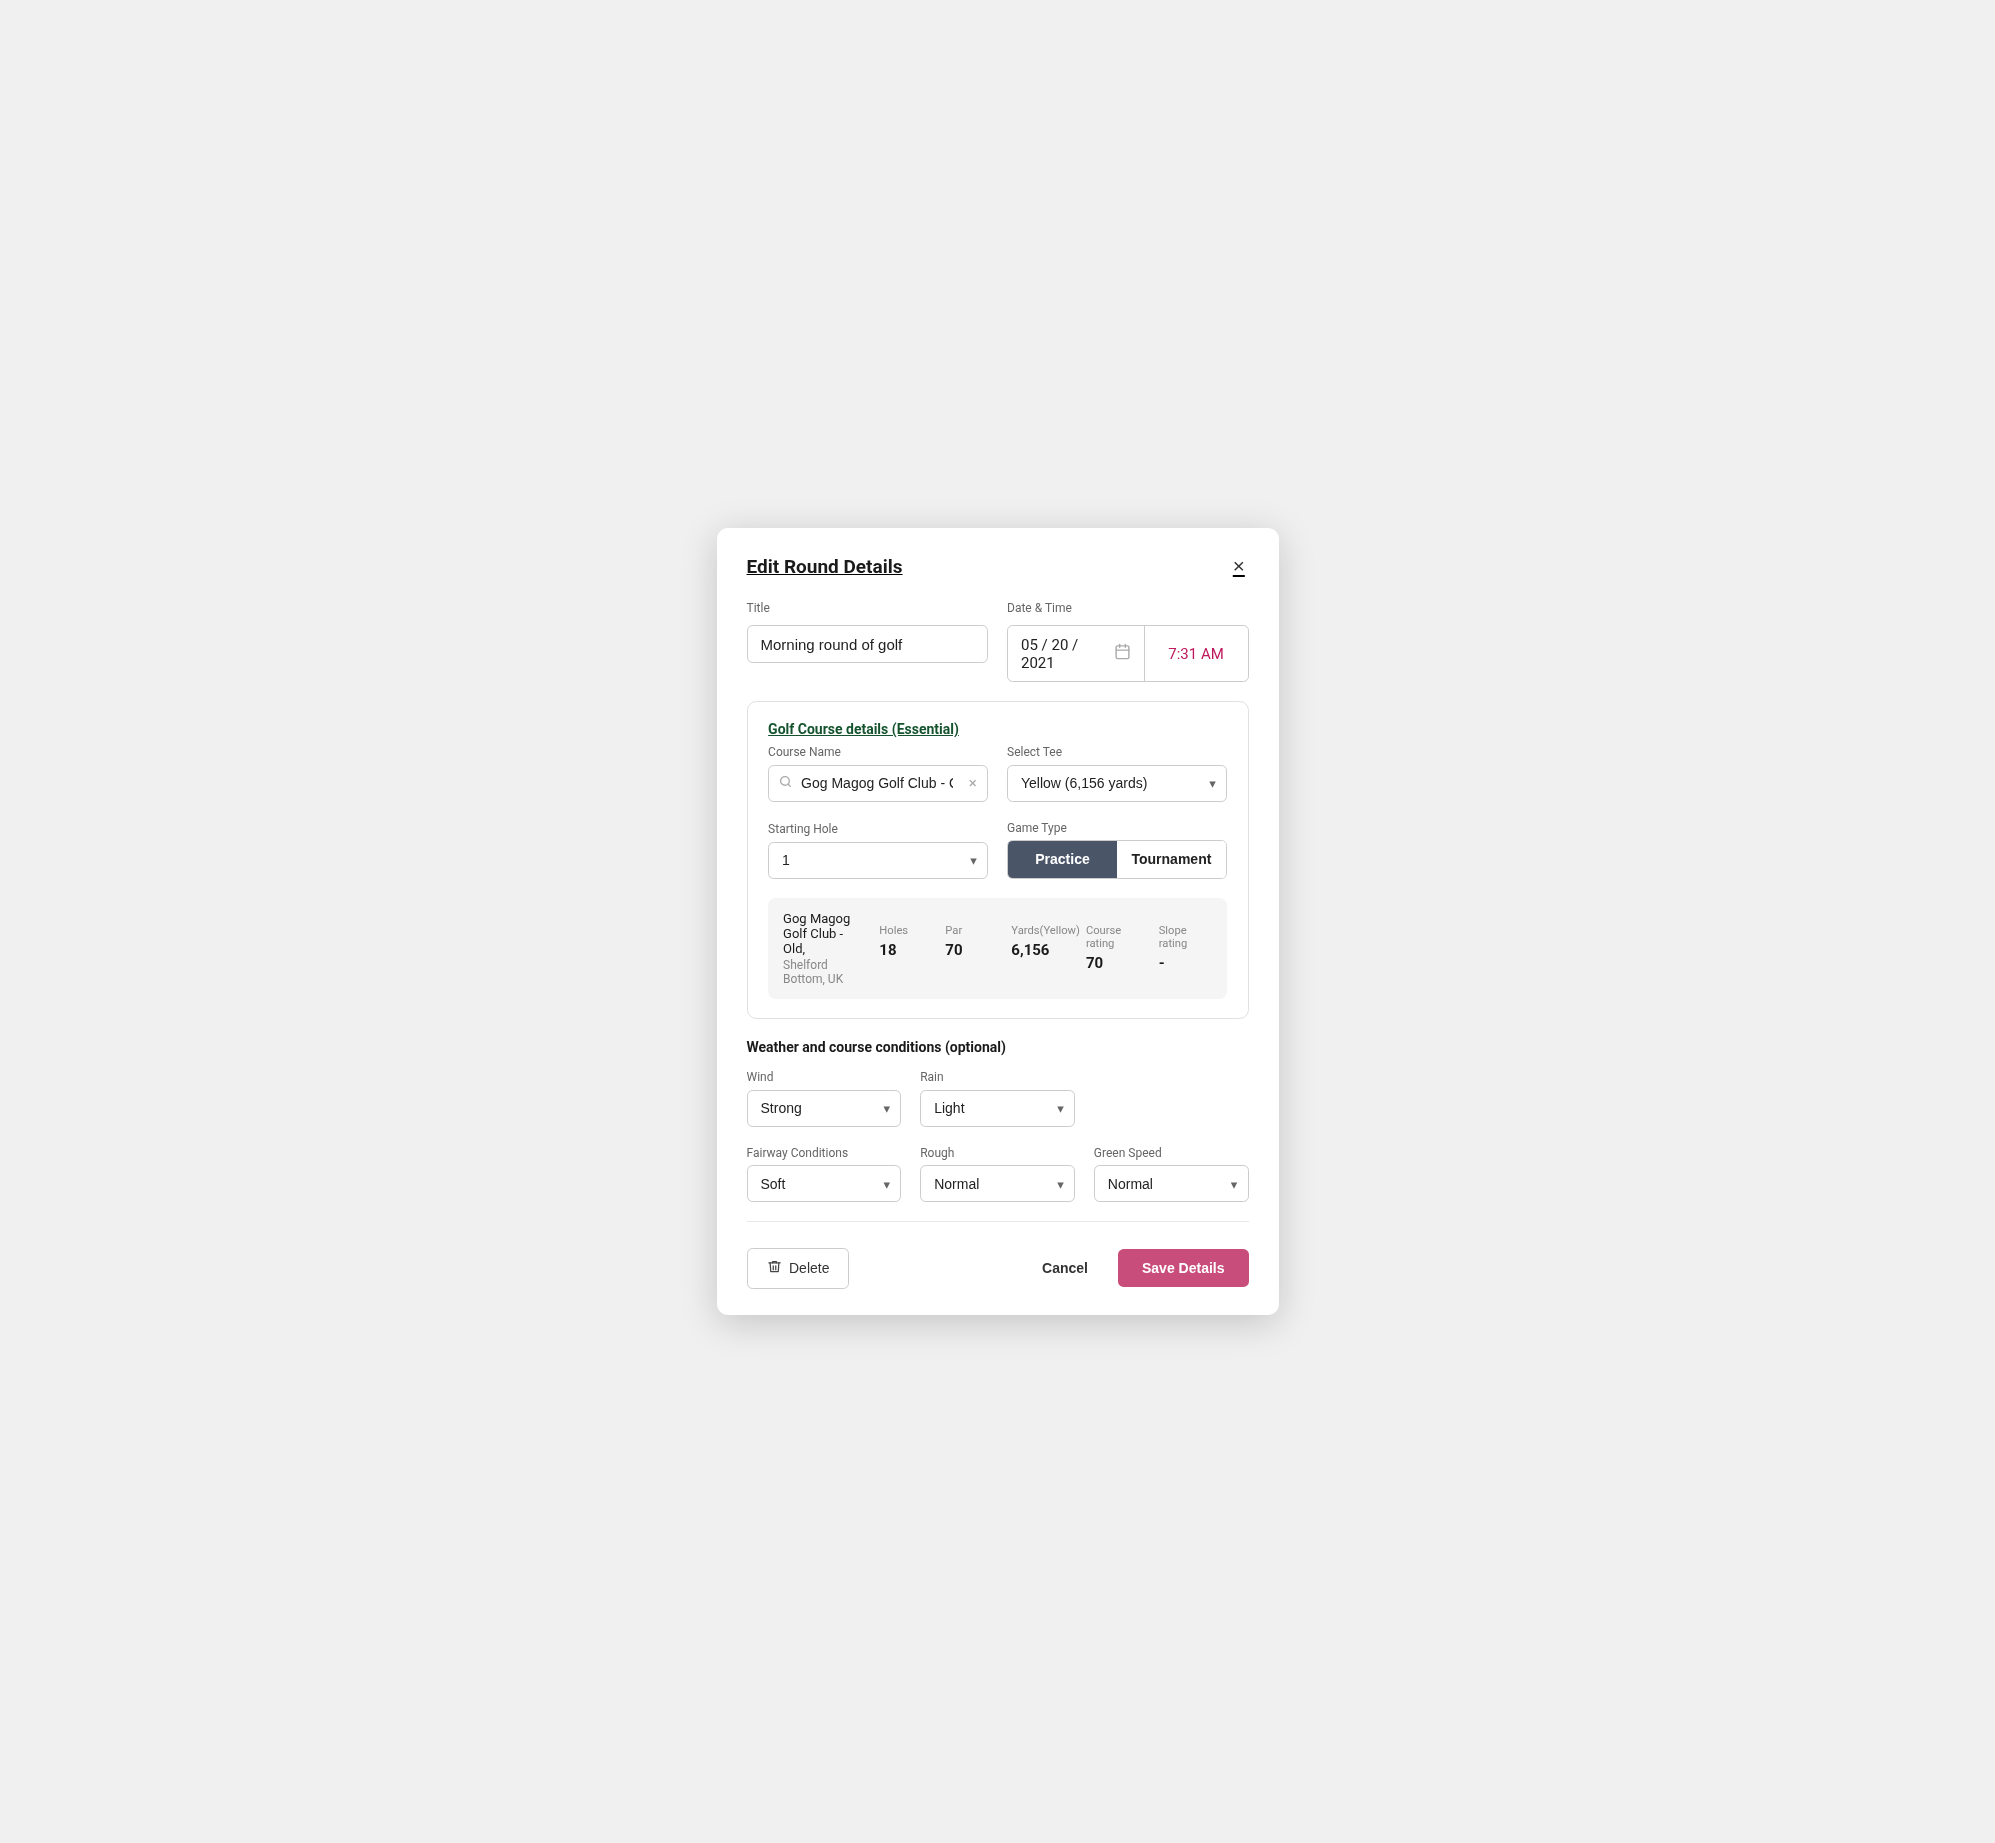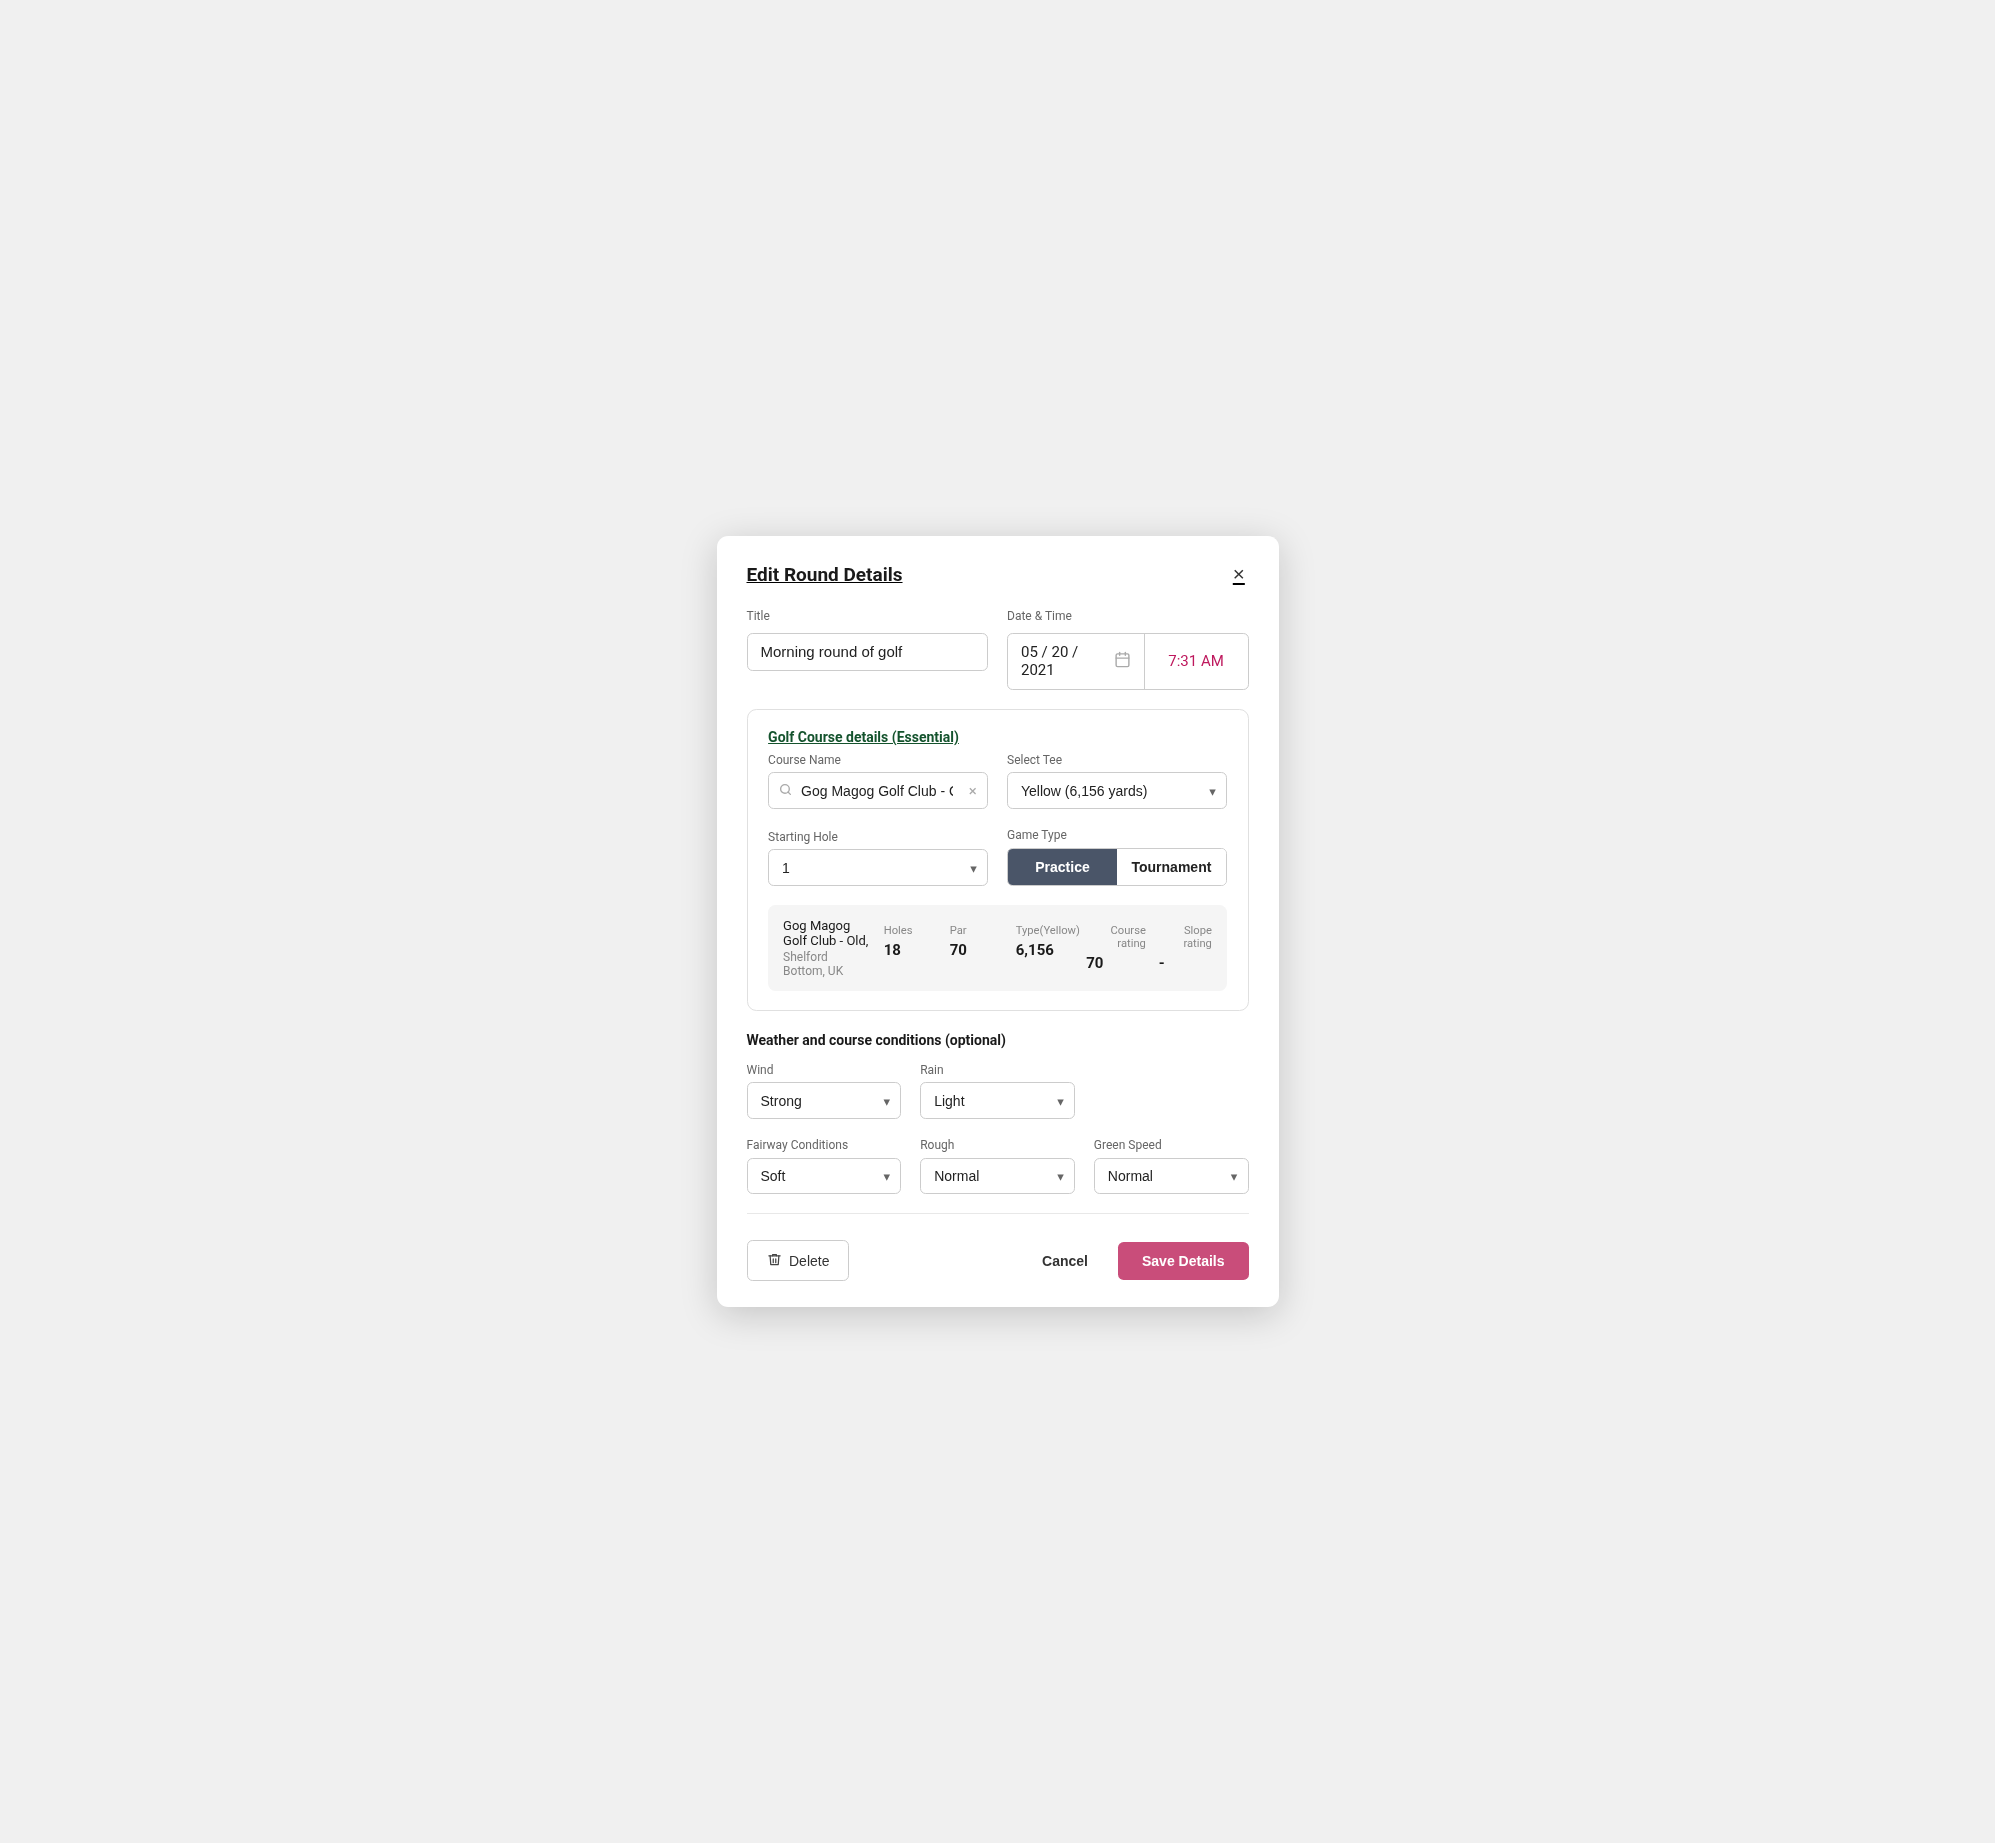--- a/index.html
+++ b/index.html
@@ -213,21 +213,20 @@
       gap: 0;
       flex: 3;
       justify-content: flex-end;
     }
     .stat-col {
       display: flex;
       flex-direction: column;
       align-items: flex-start;
       min-width: 66px;
       padding-left: 13px;
-      text-align: right;
     }
     .stat-label {
       font-size: 11.2px;
       color: #888;
       margin-bottom: 3.7px;
     }
     .stat-value {
       font-size: 15px;
       font-weight: 700;
       color: #1a1a1a;
@@ -388,21 +387,21 @@
       <div class="course-stats">
         <div class="stat-col">
           <span class="stat-label">Holes</span>
           <span class="stat-value">18</span>
         </div>
         <div class="stat-col">
           <span class="stat-label">Par</span>
           <span class="stat-value">70</span>
         </div>
         <div class="stat-col">
-          <span class="stat-label">Type(Yellow)</span>
+          <span class="stat-label">Yards(Yellow)</span>
           <span class="stat-value">6,156</span>
         </div>
         <div class="stat-col">
           <span class="stat-label">Course rating</span>
           <span class="stat-value">70</span>
         </div>
         <div class="stat-col">
           <span class="stat-label">Slope rating</span>
           <span class="stat-value">-</span>
         </div>

